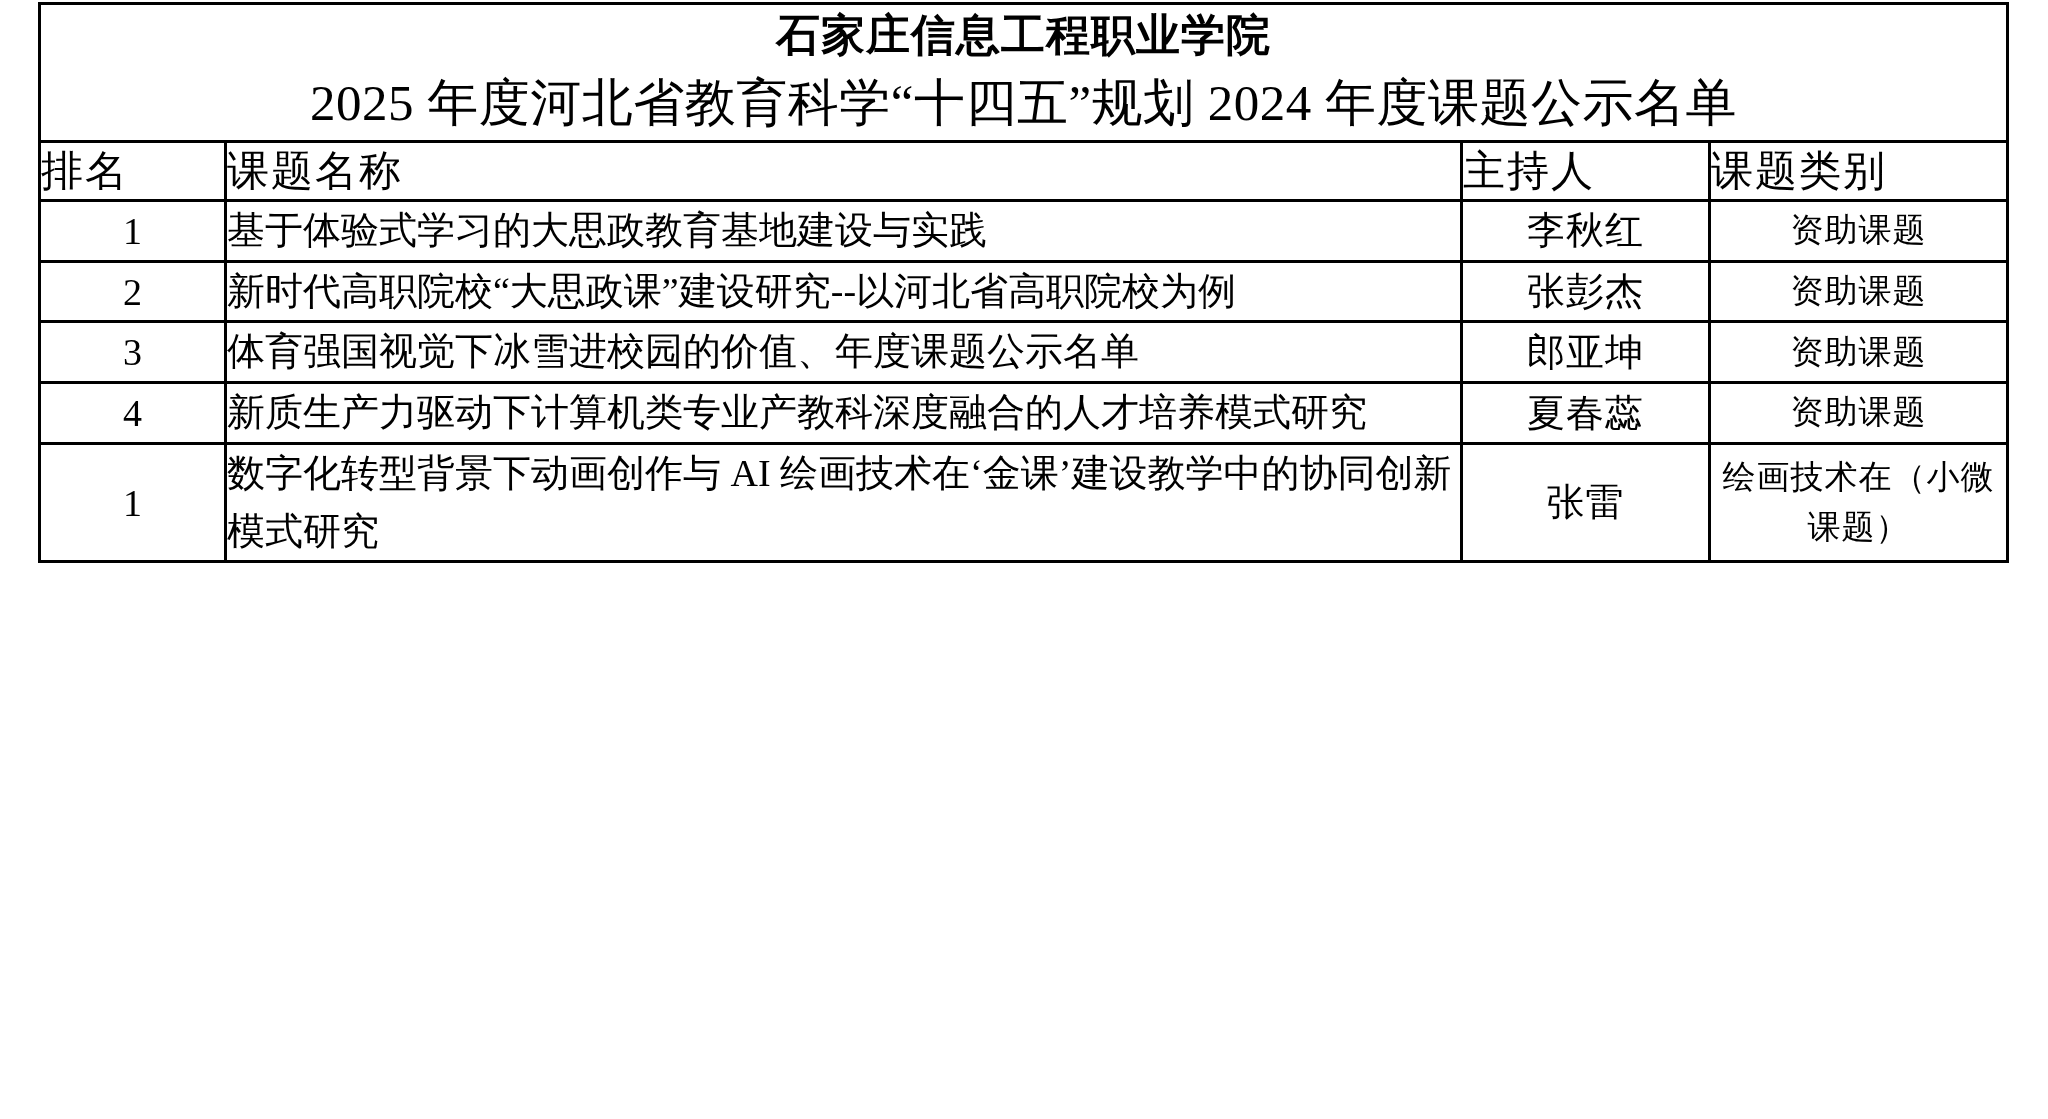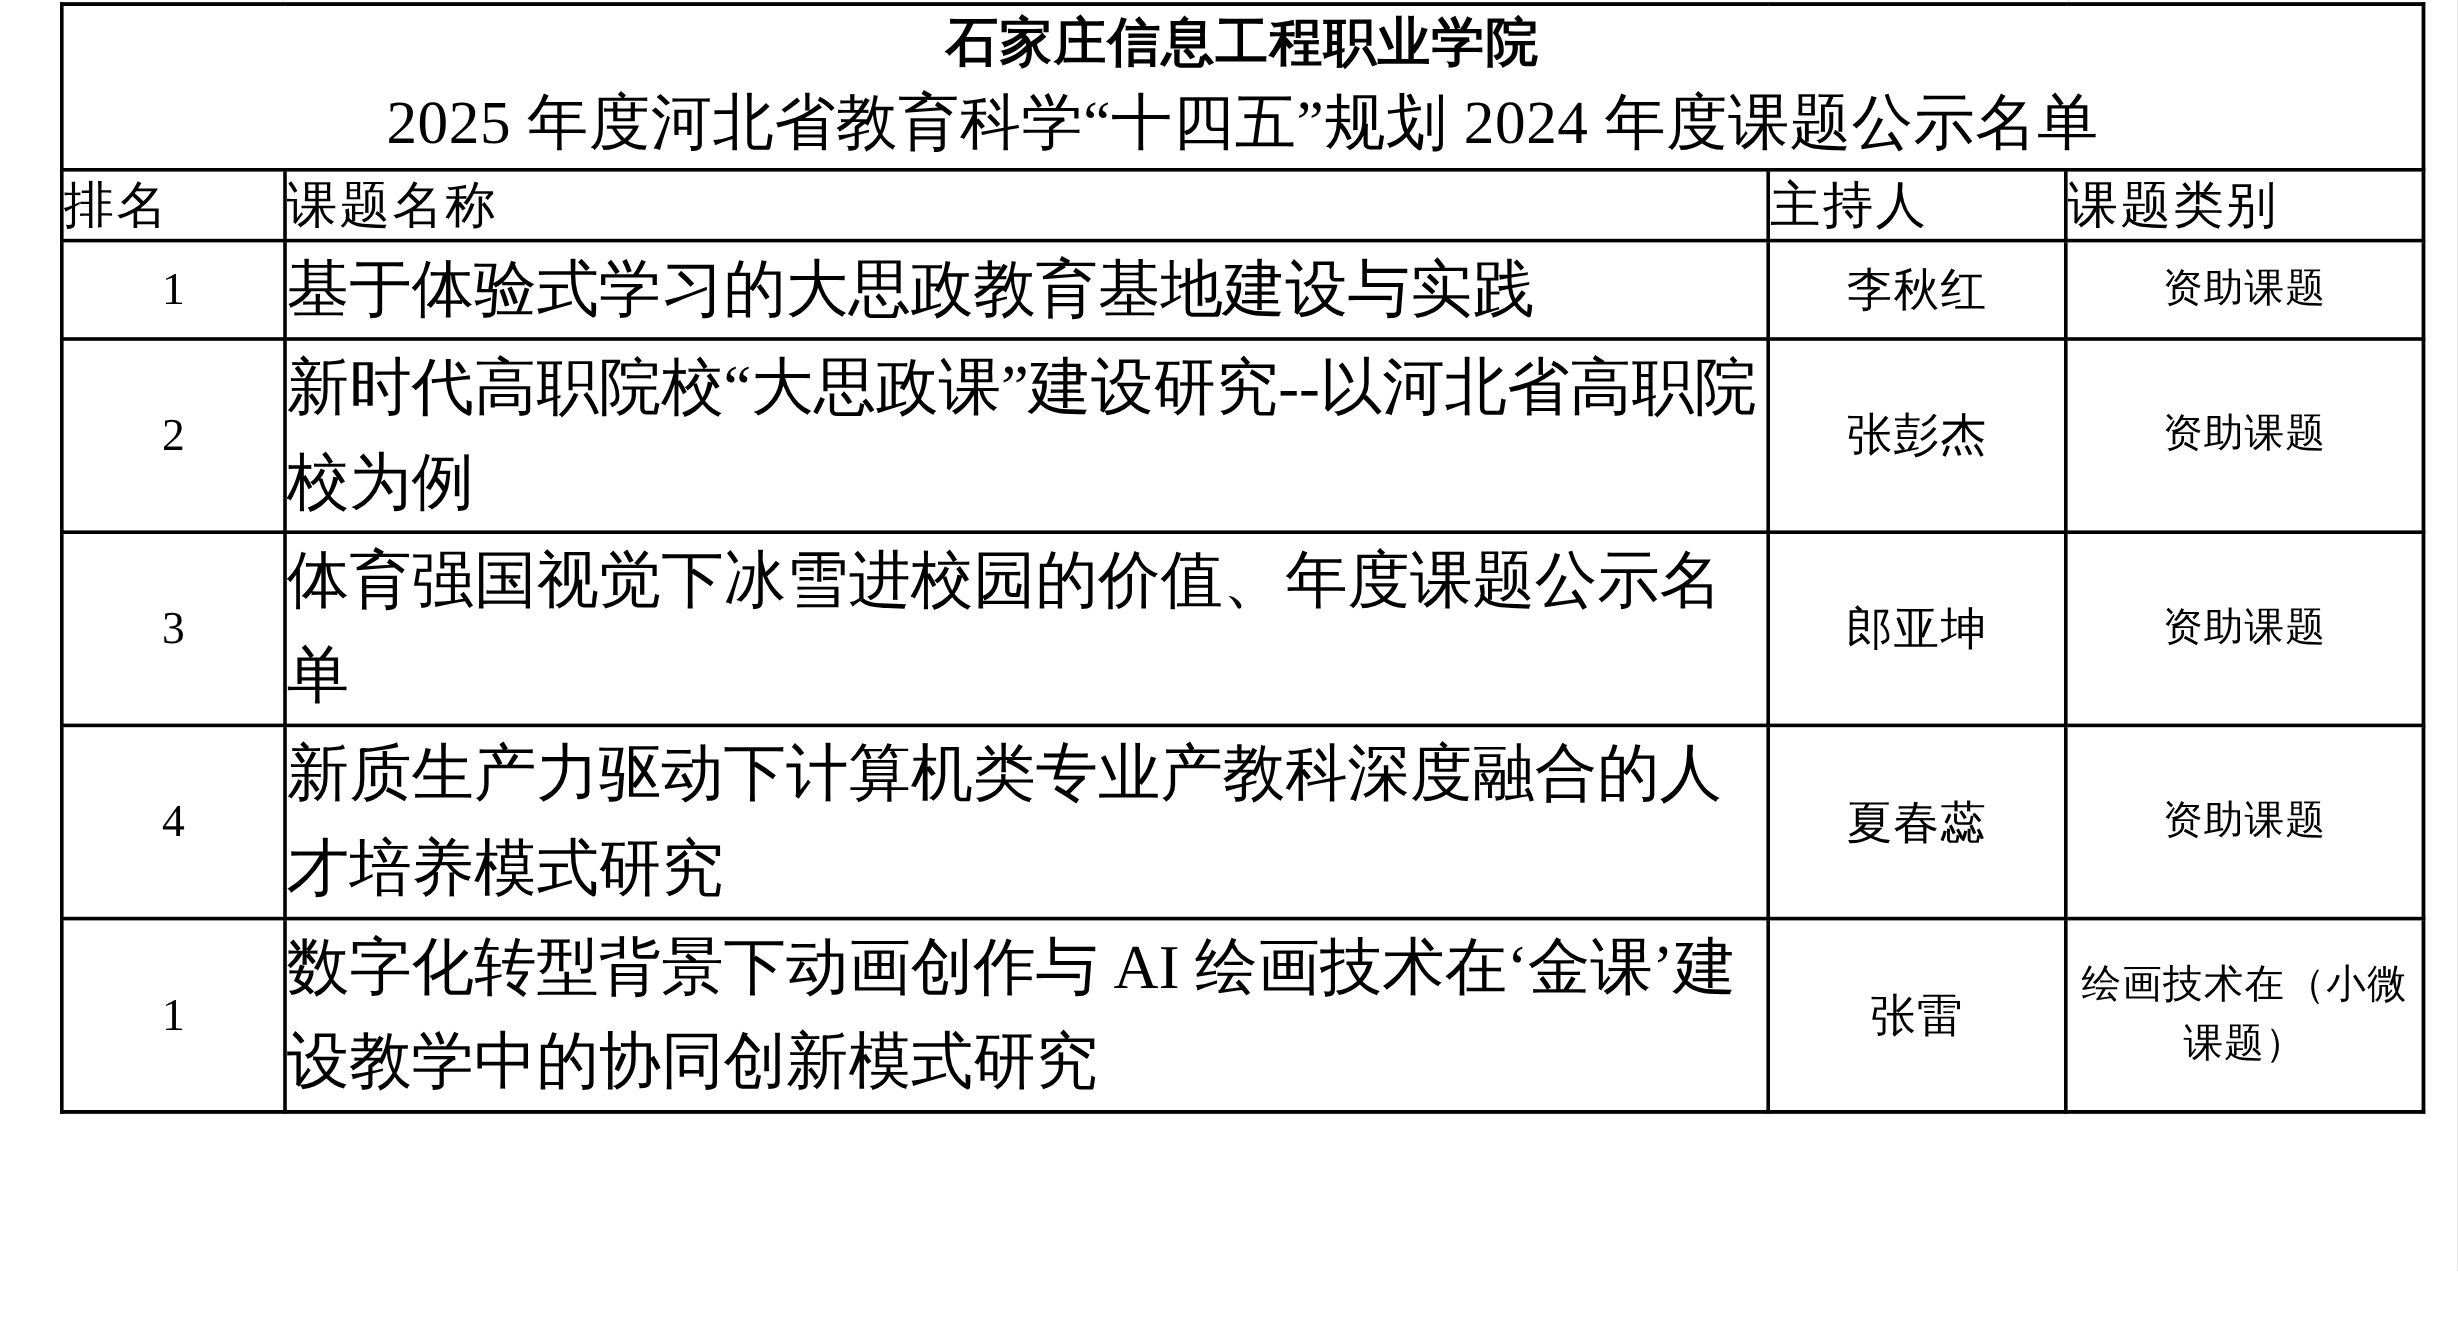--- a/index.html
+++ b/index.html
@@ -23,22 +23,21 @@
   .table-wrap {
     position: absolute;
     left: 38px;
     top: 2px;
     width: 1968px;
   }
   table.publication {
     border-collapse: collapse;
     table-layout: fixed;
     width: 1968px;
-    background: #000000;
-    margin-left: 12px;
+    background: #fef9c3;
   }
   table.publication td,
   table.publication th {
     border: 3px solid #000000;
     padding: 0;
     vertical-align: middle;
     background: #ffffff;
   }
   
   col.c-rank   { width: 186px; }
@@ -69,21 +68,21 @@
     padding: 14px 6px 18px 6px;
     letter-spacing: 2px;
   }
   .cell-rank {
     text-align: center;
     font-size: 38px;
     padding: 10px 4px;
   }
   .cell-title {
     text-align: left;
-    font-size: 52px;
+    font-size: 38px;
     padding: 14px 16px 16px 20px;
     line-height: 1.52;
   }
   .cell-leader {
     text-align: center;
     font-size: 38px;
     padding: 10px 4px;
     letter-spacing: 1px;
   }
   .cell-type {

